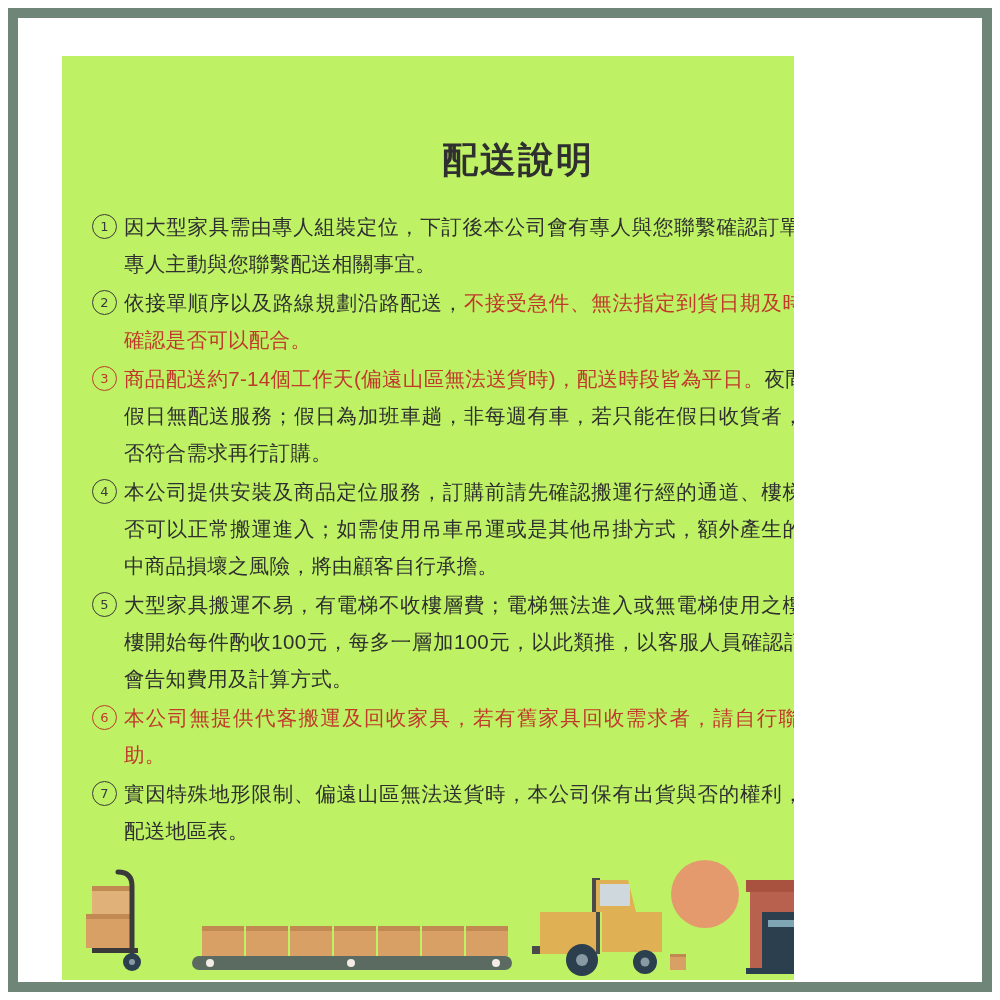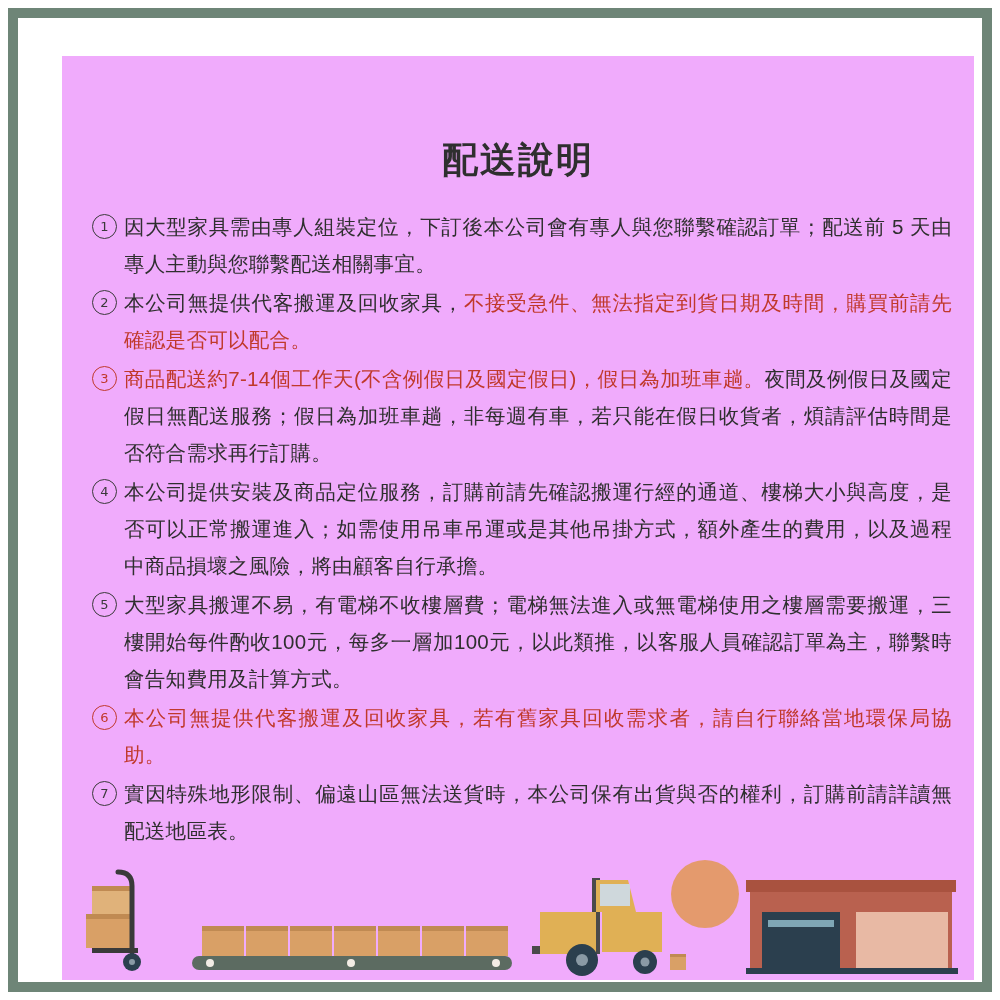--- a/index.html
+++ b/index.html
@@ -28,23 +28,23 @@
     width: 984px;
     height: 984px;
     border: 10px solid #6e8577;
     box-sizing: border-box;
     background: #ffffff;
   }
   .card {
     position: absolute;
     left: 44px;
     top: 38px;
-    width: 912px;
+    width: 732px;
     height: 924px;
-    background: #f0abfc;
+    background: #bef264;
     overflow: hidden;
     box-sizing: border-box;
     padding-left: 31px;
   }
   .title {
     position: absolute;
     top: 80px;
     left: 0;
     width: 912px;
     text-align: center;
@@ -113,26 +113,26 @@
 
       <div class="list">
 
         <div class="item">
           <div class="num">1</div>
           <div class="txt"><span>因大型家具需由專人組裝定位，下訂後本公司會有專人與您聯繫確認訂單；配送前 5 天由專人主動與您聯繫配送相關事宜。</span></div>
         </div>
 
         <div class="item">
           <div class="num">2</div>
-          <div class="txt"><span>本公司無提供代客搬運及回收家具，</span><span class="red">不接受急件、無法指定到貨日期及時間，購買前請先確認是否可以配合。</span></div>
+          <div class="txt"><span>依接單順序以及路線規劃沿路配送，</span><span class="red">不接受急件、無法指定到貨日期及時間，購買前請先確認是否可以配合。</span></div>
         </div>
 
         <div class="item">
           <div class="num red">3</div>
-          <div class="txt"><span class="red">商品配送約7-14個工作天(不含例假日及國定假日)，假日為加班車趟。</span><span>夜間及例假日及國定假日無配送服務；假日為加班車趟，非每週有車，若只能在假日收貨者，煩請評估時間是否符合需求再行訂購。</span></div>
+          <div class="txt"><span class="red">商品配送約7-14個工作天(偏遠山區無法送貨時)，配送時段皆為平日。</span><span>夜間及例假日及國定假日無配送服務；假日為加班車趟，非每週有車，若只能在假日收貨者，煩請評估時間是否符合需求再行訂購。</span></div>
         </div>
 
         <div class="item">
           <div class="num">4</div>
           <div class="txt"><span>本公司提供安裝及商品定位服務，訂購前請先確認搬運行經的通道、樓梯大小與高度，是否可以正常搬運進入；如需使用吊車吊運或是其他吊掛方式，額外產生的費用，以及過程中商品損壞之風險，將由顧客自行承擔。</span></div>
         </div>
 
         <div class="item">
           <div class="num">5</div>
           <div class="txt"><span>大型家具搬運不易，有電梯不收樓層費；電梯無法進入或無電梯使用之樓層需要搬運，三樓開始每件酌收100元，每多一層加100元，以此類推，以客服人員確認訂單為主，聯繫時會告知費用及計算方式。</span></div>

